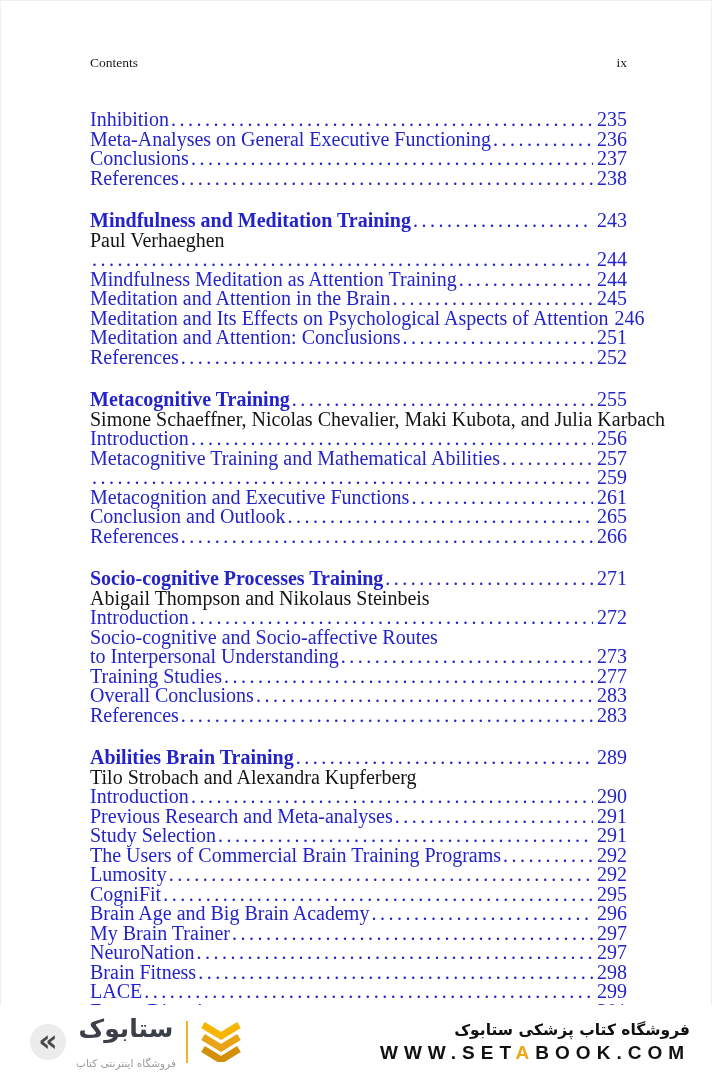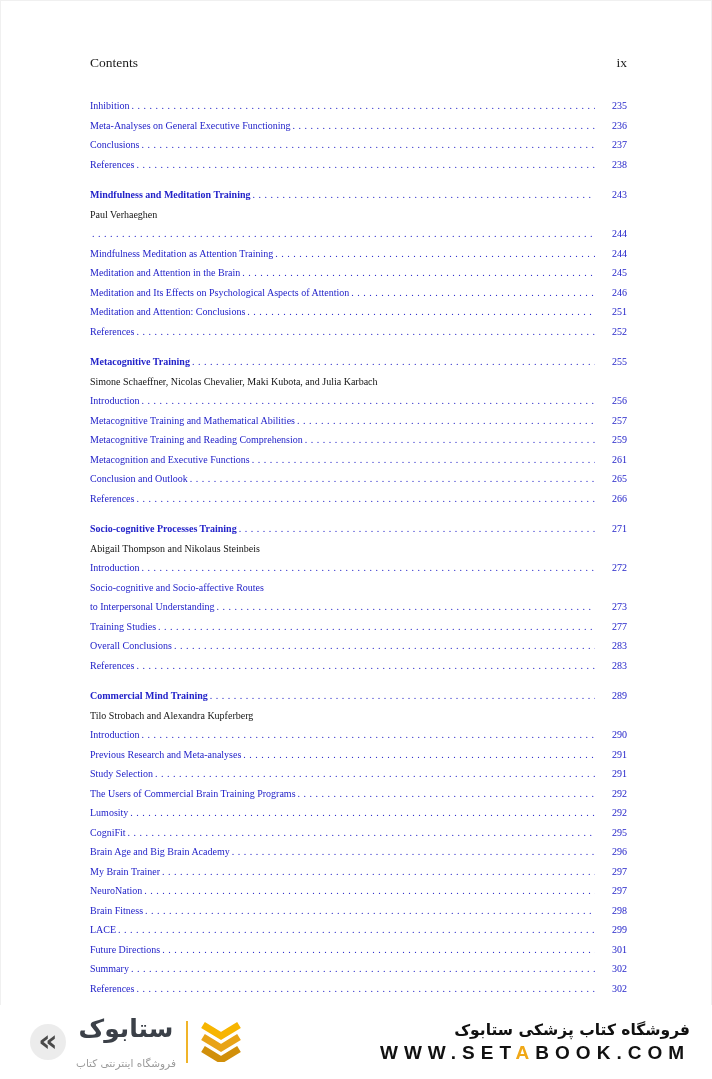--- a/index.html
+++ b/index.html
@@ -12,24 +12,24 @@
 
   
   .page-header {
     position:absolute; top:55px; left:90px; width:537px;
     display:flex; justify-content:space-between;
     font-size:13.5px; color:#1c1c1c;
   }
 
   
   .toc {
-    position:absolute; top:96px; left:90px; width:537px;
-    font-size:10px; color:var(--link, #2323c9);
-  }
-  .toc-section:not(:first-child) { margin-top:11px; }
+    position:absolute; top:110px; left:90px; width:537px;
+    font-size:20px; color:var(--link, #2323c9);
+  }
+  .toc-section:not(:first-child) { margin-top:23px; }
   .toc-row {
     display:flex; align-items:baseline;
     line-height:19.5px; white-space:nowrap;
   }
   .toc-row .label { flex:0 0 auto; }
   .toc-row .label.bold { font-weight:bold; }
   .leader {
     flex:1 1 auto; overflow:hidden; white-space:nowrap;
     margin:0 4px 0 2px; min-width:0;
   }
@@ -153,21 +153,20 @@
         <span class="label">Introduction</span>
         <span class="leader"></span>
         <span class="pagenum">256</span>
       </div>
       <div class="toc-row toc-entry">
         <span class="label">Metacognitive Training and Mathematical Abilities</span>
         <span class="leader"></span>
         <span class="pagenum">257</span>
       </div>
       <div class="toc-row toc-entry">
-        <span class="label">Metacognitive Training and Reading Comprehension</span>
         <span class="leader"></span>
         <span class="pagenum">259</span>
       </div>
       <div class="toc-row toc-entry">
         <span class="label">Metacognition and Executive Functions</span>
         <span class="leader"></span>
         <span class="pagenum">261</span>
       </div>
       <div class="toc-row toc-entry">
         <span class="label">Conclusion and Outlook</span>
@@ -211,21 +210,21 @@
         <span class="pagenum">283</span>
       </div>
       <div class="toc-row toc-entry">
         <span class="label">References</span>
         <span class="leader"></span>
         <span class="pagenum">283</span>
       </div>
     </div>
     <div class="toc-section">
       <div class="toc-row toc-section-title">
-        <span class="label bold">Commercial Mind Training</span>
+        <span class="label bold">Abilities Brain Training</span>
         <span class="leader"></span>
         <span class="pagenum">289</span>
       </div>
       <div class="authors">Tilo Strobach and Alexandra Kupferberg</div>
       <div class="toc-row toc-entry">
         <span class="label">Introduction</span>
         <span class="leader"></span>
         <span class="pagenum">290</span>
       </div>
       <div class="toc-row toc-entry">

